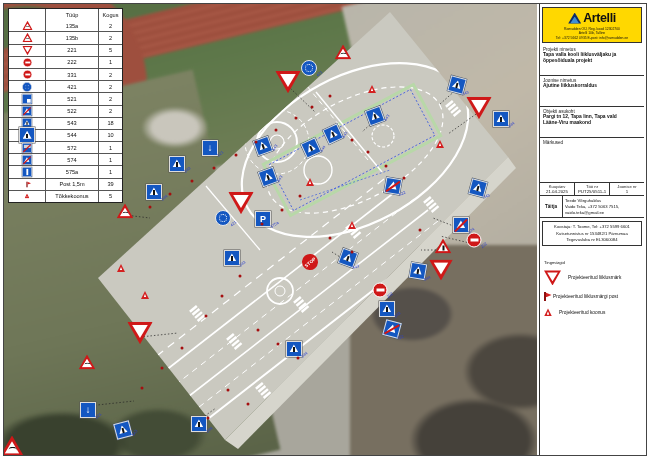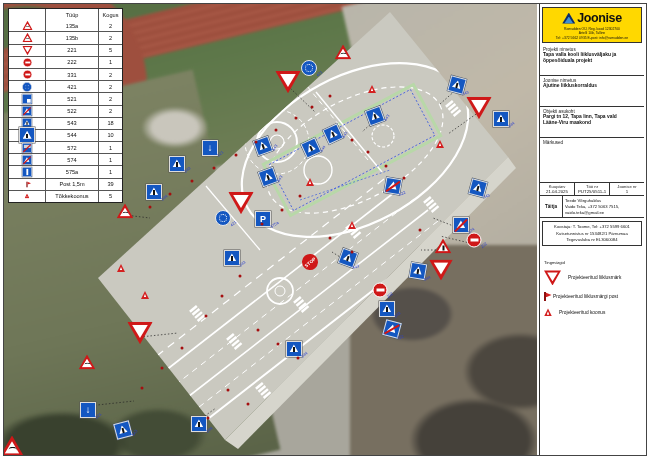--- a/index.html
+++ b/index.html
@@ -495,21 +495,21 @@
           <div class="lc-code">Tõkkekoonus</div>
           <div class="lc-qty">5</div>
         </div>
       </div>
   </div>
 
   <div class="panel">
     <div class="logo">
       <div class="logorow">
         <span class="logotri"></span>
-        <span class="logoname">Joonise</span>
+        <span class="logoname">Artelli</span>
       </div>
       <div class="logosub">
         <div>Ramudden OÜ, Reg. kood 12302700</div>
         <div>Artelli 10b, Tallinn</div>
         <div>Tel: +372 5662 0935  E-post: info@ramudden.ee</div>
       </div>
     </div>
     <div class="pbox sec">
       <div class="plabel">Projekti nimetus</div>
       <div class="pval"><span>Tapa valla kooli liiklusväljaku ja</span><br>

